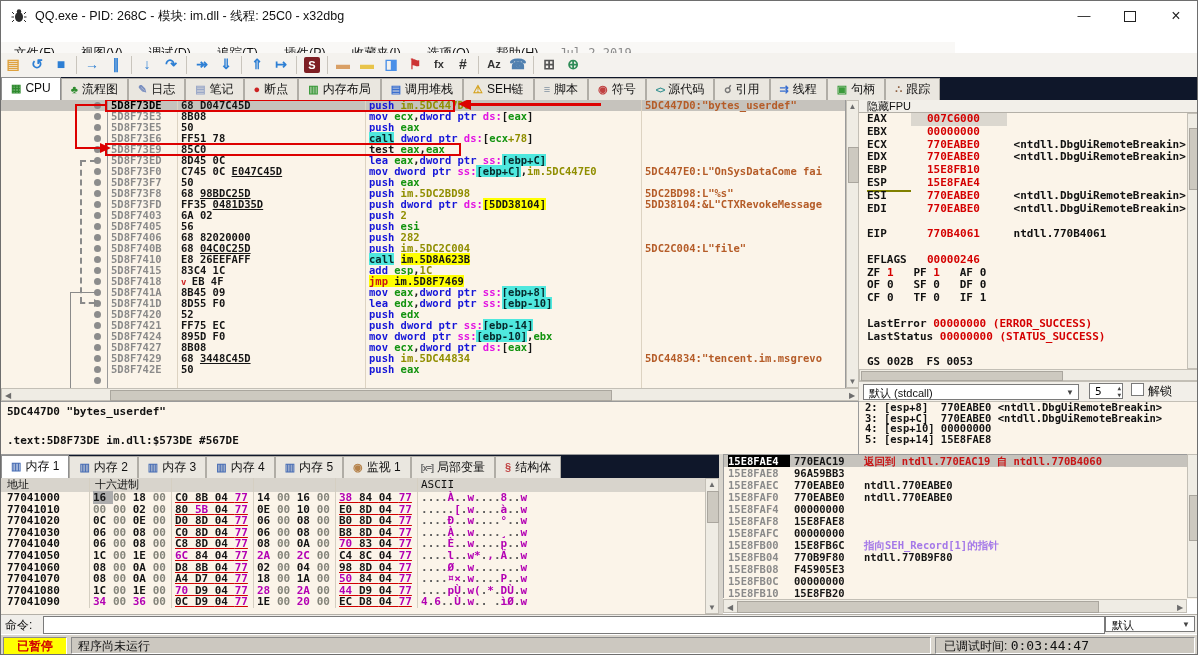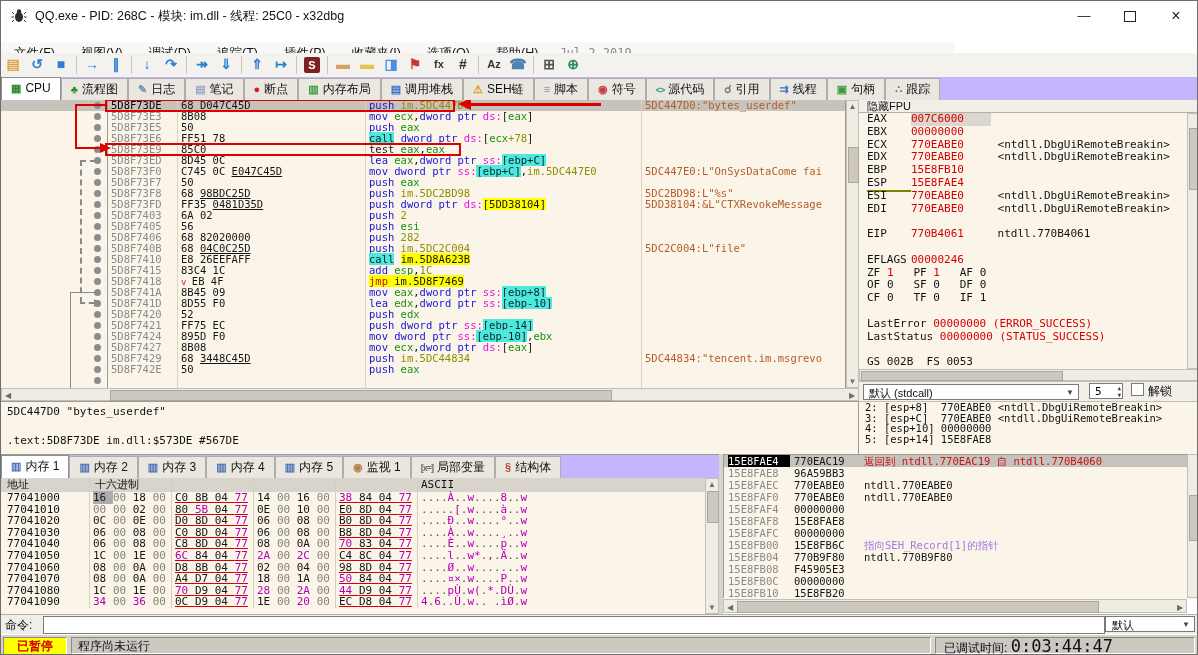--- a/index.html
+++ b/index.html
@@ -20,30 +20,30 @@
   #menu-date{display:inline-block;padding:3px 8px;color:#8a8a8a;font-family:"DejaVu Sans Mono",monospace;font-size:12px;}
 
   
   #toolbar{position:absolute;left:0;top:52px;width:1198px;height:24px;background:#F4F2EE;border-bottom:1px solid #d8d5cf;}
   .tb-btn{display:inline-block;width:24px;height:22px;text-align:center;line-height:22px;font-size:14px;font-weight:bold;vertical-align:top;}
   .tb-btn.sm{font-size:11px;}
   .tb-sep{display:inline-block;width:1px;height:18px;background:#c9c5bd;margin:3px 3px 0 3px;vertical-align:top;}
   .tb-sbox{display:inline-block;width:16px;height:16px;line-height:16px;margin-top:3px;border-radius:2px;font-size:11px;font-weight:bold;}
 
   
-  .tabbar{position:absolute;background:#c4b5fd;border-bottom:5px solid #000000;white-space:nowrap;}
+  .tabbar{position:absolute;background:#0f172a;border-bottom:5px solid #000000;white-space:nowrap;}
   #tabs-top{left:0;top:76px;width:1198px;height:23px;}
   #tabs-bottom{left:0;top:453px;width:722px;height:24px;border-top:1px solid #9a9a9a;}
   .tab{display:inline-block;height:21px;line-height:21px;padding:0 9px;font-size:12px;color:#111;border:1px solid #b0ada6;border-bottom:none;background:#EAE7E0;vertical-align:top;margin-top:1px;}
   .tab.active{background:#FFFFFF;height:22px;margin-top:0;border-color:#8f8f8f;}
   .tab .tico{display:inline-block;margin-right:4px;font-size:11px;font-weight:bold;}
   .tab .tico.txt{font-size:9px;letter-spacing:-1px;}
 
   
-  .pane{position:absolute;background:#FBF4E9;box-sizing:border-box;}
+  .pane{position:absolute;background:#FBF4E9;box-sizing:border-box;font-weight:bold;}
 
   
   #disasm{left:0;top:99px;width:845px;height:288px;overflow:hidden;border-right:1px solid #9a9a9a;}
   .dis-row{position:relative;height:11px;line-height:11px;font-size:10.5px;white-space:pre;}
   .dis-row.sel{background:#C6C3BD;}
   .dis-addr{position:absolute;left:110px;color:#8a8a8a;}
   .dis-row.sel .dis-addr{color:#000;}
   .dis-bytes{position:absolute;left:180px;color:#151515;}
   .dis-instr{position:absolute;left:368px;color:#151515;}
   .dis-cmt{position:absolute;left:644px;color:#B55C28;}
@@ -69,21 +69,21 @@
   
   #infopane{left:0;top:400px;width:858px;height:53px;border-top:1px solid #9a9a9a;border-right:1px solid #9a9a9a;font-size:11px;color:#111;}
   #infopane div{padding-left:6px;}
 
   
   #reghdr{position:absolute;left:858px;top:99px;width:340px;height:13px;background:#F2EFE9;border-bottom:1px solid #b4b0a8;font-size:11px;color:#111;padding-left:8px;box-sizing:border-box;line-height:13px;}
   #regs{left:858px;top:112px;width:340px;height:256px;overflow:hidden;}
   .reg-row{height:12.8px;line-height:12.8px;font-size:11px;white-space:pre;padding-left:8px;color:#111;}
   .rname{display:inline-block;min-width:44px;}
   .rname.u{border-bottom:2px solid #808000;text-decoration:none;}
-  .rval{display:inline-block;min-width:80px;color:#D40000;}
+  .rval{display:inline-block;min-width:80px;color:#D40000;padding-left:16px;}
   .rval.sel{background:#DBD7CF;}
   .rcmt{color:#111;}
   .fv-r{color:#D40000;} .fv-k{color:#111;}
   #reg-hscroll{left:858px;top:368px;width:340px;height:12px;}
   #convrow{position:absolute;left:858px;top:380px;width:340px;height:20px;background:#F2EFE9;border-top:1px solid #c3bfb6;}
   .combo{position:absolute;background:#fff;border:1px solid #7a7a7a;font-size:11px;color:#111;line-height:16px;padding-left:5px;box-sizing:border-box;}
   .combo .arr{position:absolute;right:4px;top:0;font-size:8px;color:#444;}
   #spinner{position:absolute;left:1088px;top:382px;width:34px;height:16px;background:#fff;border:1px solid #7a7a7a;font-size:11px;line-height:15px;padding-left:5px;box-sizing:border-box;}
   #spinner .sp{position:absolute;right:1px;top:0;font-size:6px;color:#444;line-height:7px;}
   #unlock{position:absolute;left:1130px;top:382px;font-size:12px;color:#111;}
@@ -118,21 +118,21 @@
 
   
   #cmdrow{position:absolute;left:0;top:613px;width:1198px;height:20px;background:#F0EEEA;border-top:1px solid #b4b0a8;}
   #cmd-label{position:absolute;left:4px;top:2px;font-size:12px;color:#111;}
   #cmd-input{position:absolute;left:42px;top:1px;width:1056px;height:16px;border:1px solid #7a7a7a;font-size:11px;padding:0 2px;background:#fff;}
   #statusbar{position:absolute;left:0;top:633px;width:1198px;height:22px;background:#D8D4CC;border-top:1px solid #fff;}
   .sunken{box-sizing:border-box;border:1px solid;border-color:#8a8a8a #ffffff #ffffff #8a8a8a;}
   #st-state{position:absolute;left:2px;top:2px;width:64px;height:32px;background:#FFFF00;color:#D00000;font-size:12px;font-weight:bold;text-align:center;line-height:16px;}
   #st-msg{position:absolute;left:70px;top:2px;width:860px;height:17px;background:#CCC8C0;font-size:12px;color:#111;line-height:16px;padding-left:6px;}
   #st-time{position:absolute;left:934px;top:2px;width:260px;height:17px;background:#CCC8C0;font-size:12px;color:#111;line-height:16px;padding-left:8px;}
-  #st-time .mono{font-size:17px;}
+  #st-time .mono{font-size:13px;}
 </style>
 </head>
 <body>
 
 <div id="win">
 
   <div id="titlebar">
     <svg id="app-icon" viewBox="0 0 16 16">
       <ellipse cx="8" cy="9" rx="4" ry="5" fill="#2b2b2b"></ellipse>
       <circle cx="8" cy="3.5" r="2.2" fill="#2b2b2b"></circle>

